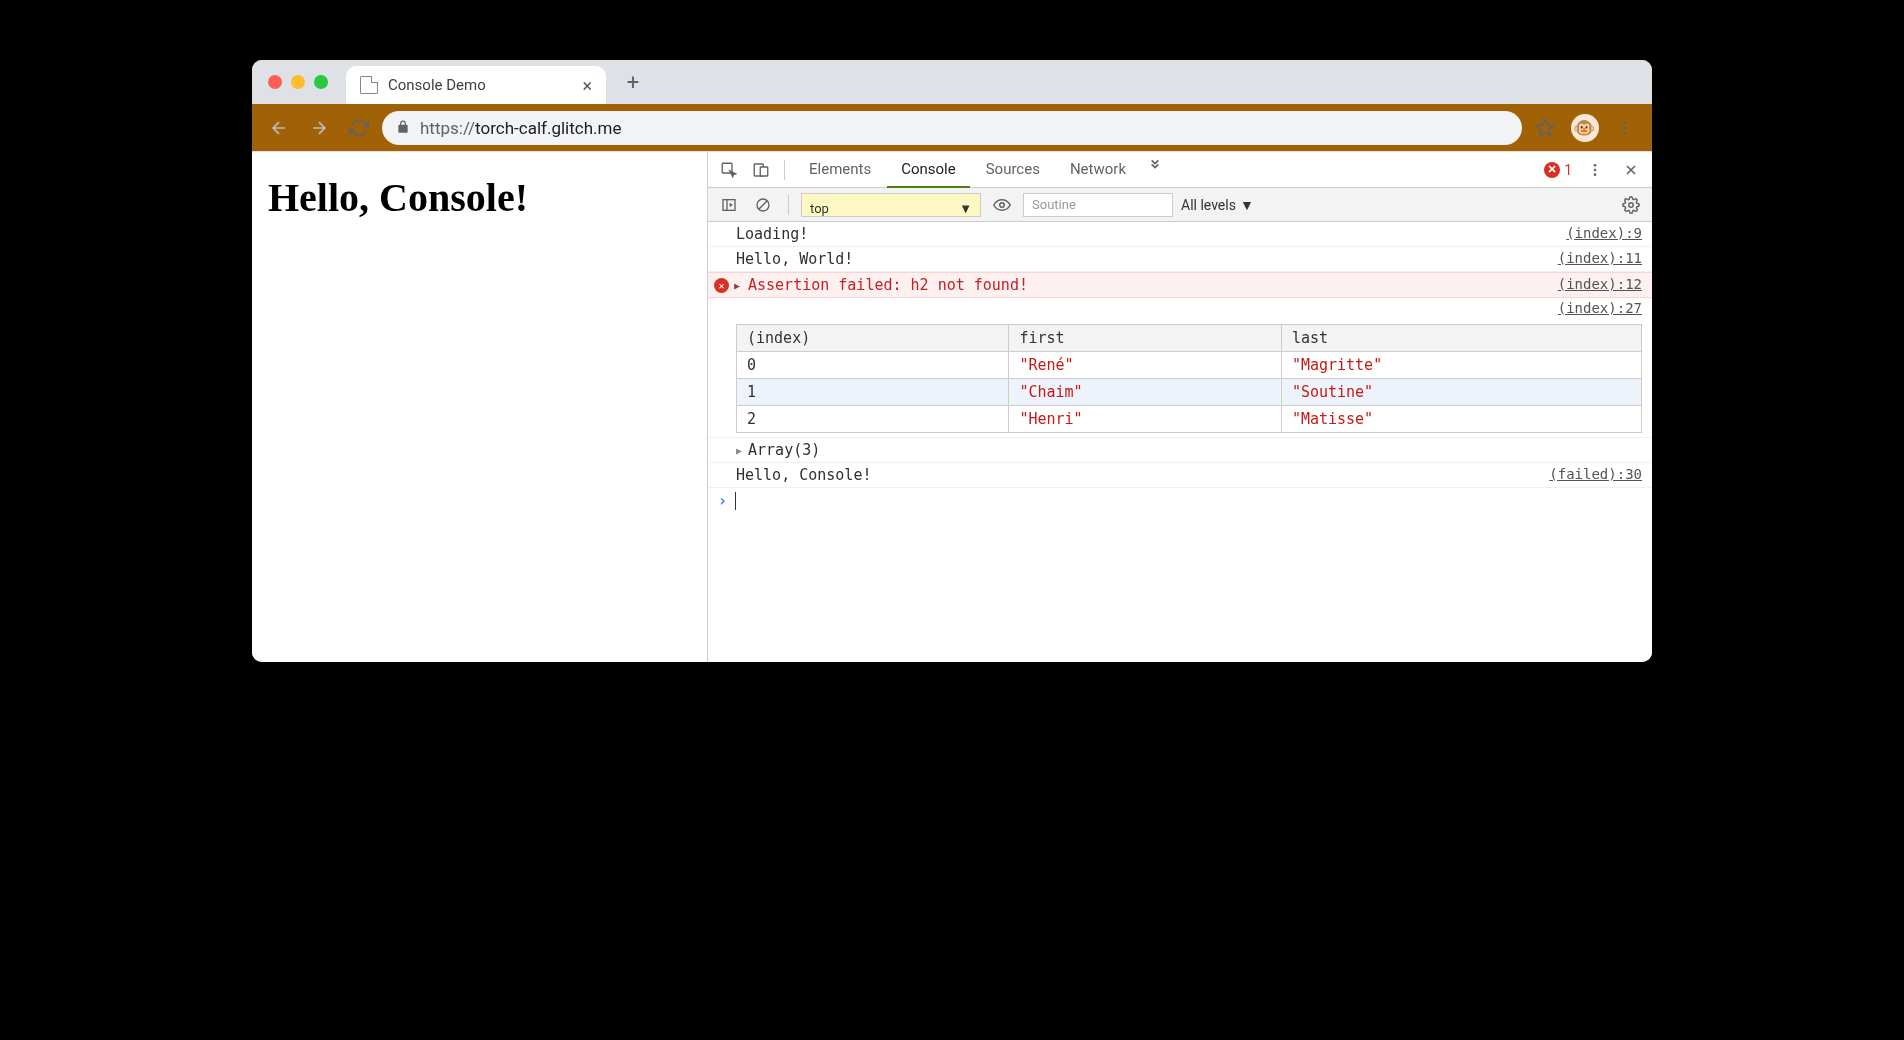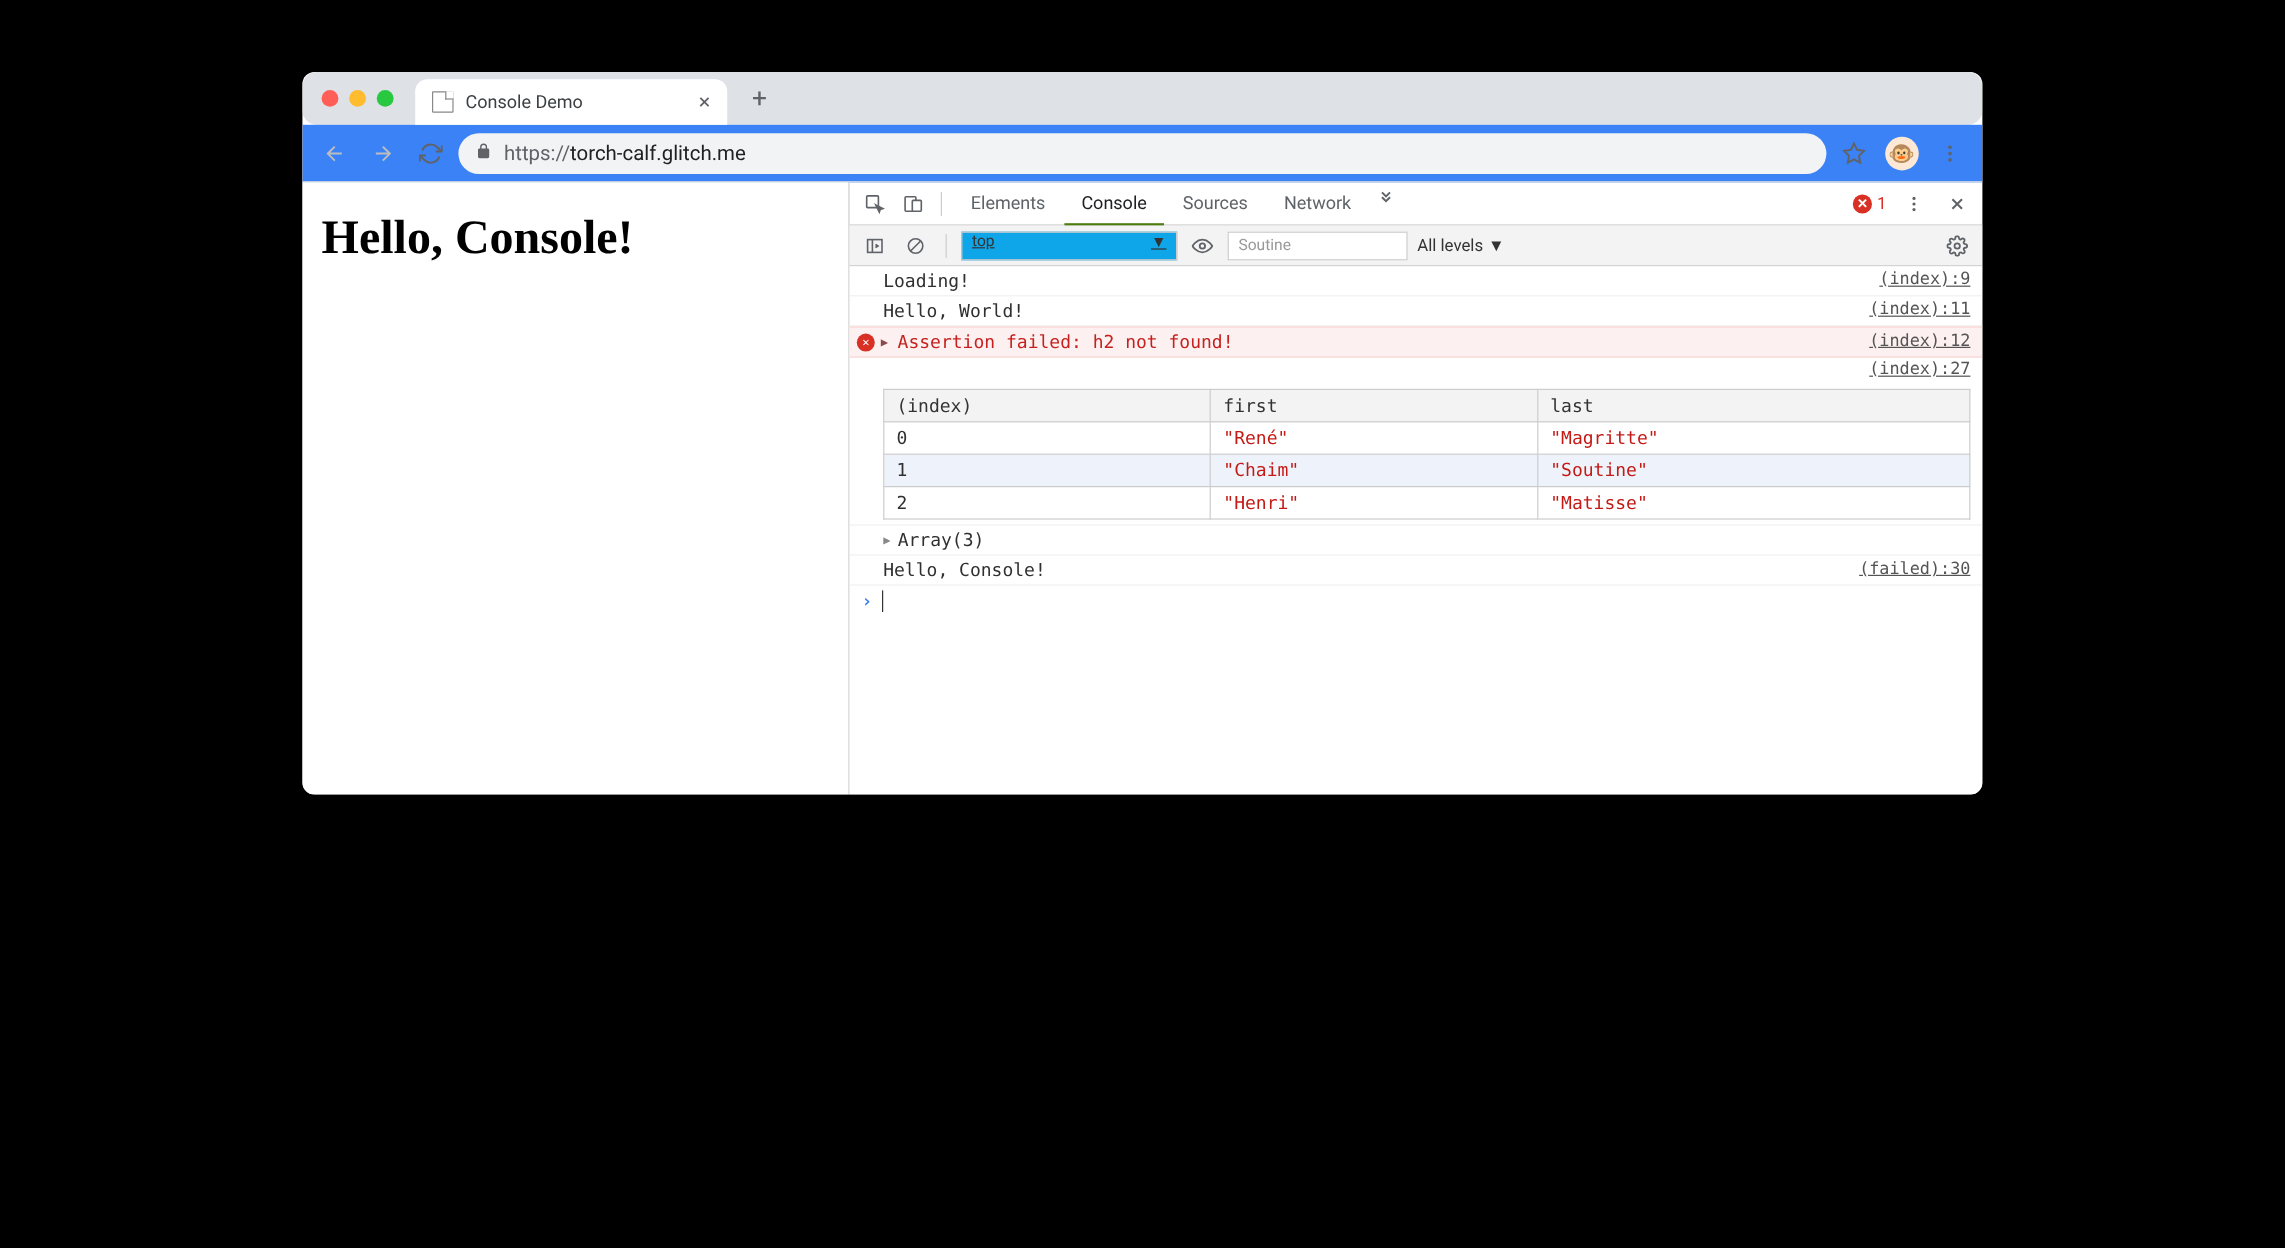--- a/index.html
+++ b/index.html
@@ -20,21 +20,20 @@
     box-shadow: 0 20px 60px rgba(0,0,0,0.5);
     overflow: hidden;
   }
   
   .tab-bar {
     height: 44px;
     background: #dee1e6;
     display: flex;
     align-items: center;
     padding: 0 12px;
-    border-radius: 12px;
   }
   .traffic-lights {
     display: flex;
     gap: 9px;
     margin-right: 18px;
     margin-left: 4px;
   }
   .light { width: 14px; height: 14px; border-radius: 50%; }
   .light.red { background: #ff5f57; }
   .light.yellow { background: #febc2e; }
@@ -75,21 +74,21 @@
     margin-left: 12px;
     font-size: 22px;
     color: #5f6368;
     cursor: pointer;
     width: 30px; height: 30px;
     display: flex; align-items: center; justify-content: center;
   }
   
   .addr-bar {
     height: 48px;
-    background: #3b82f6;
+    background: #a16207;
     display: flex;
     align-items: center;
     padding: 0 10px;
     border-bottom: 1px solid #e0e0e0;
     gap: 6px;
   }
   .nav-btn {
     width: 34px; height: 34px;
     display: flex; align-items: center; justify-content: center;
     color: #5f6368;
@@ -195,31 +194,30 @@
   .dt-toolbar {
     height: 34px;
     border-bottom: 1px solid #ccc;
     display: flex;
     align-items: center;
     padding: 0 8px;
     gap: 8px;
     background: #f3f3f3;
   }
   .dt-select {
-    display: flex; align-items: flex-start;
+    display: flex; align-items: flex-end;
     border: 1px solid #ccc;
-    background: #0ea5e9;
+    background: #fef9c3;
     height: 24px;
     padding: 0 8px;
     font-size: 13px;
     color: #333;
     cursor: pointer;
     min-width: 180px;
     justify-content: space-between;
-    text-decoration: underline;
   }
   .dt-filter {
     border: 1px solid #ccc;
     background: #fff;
     height: 24px;
     padding: 0 8px;
     font-size: 13px;
     color: #999;
     min-width: 150px;
     display: flex; align-items: center;

